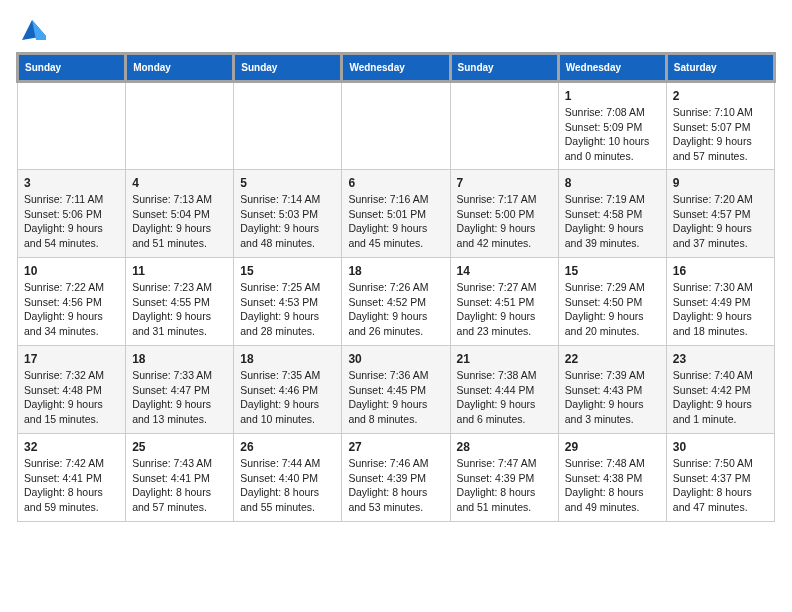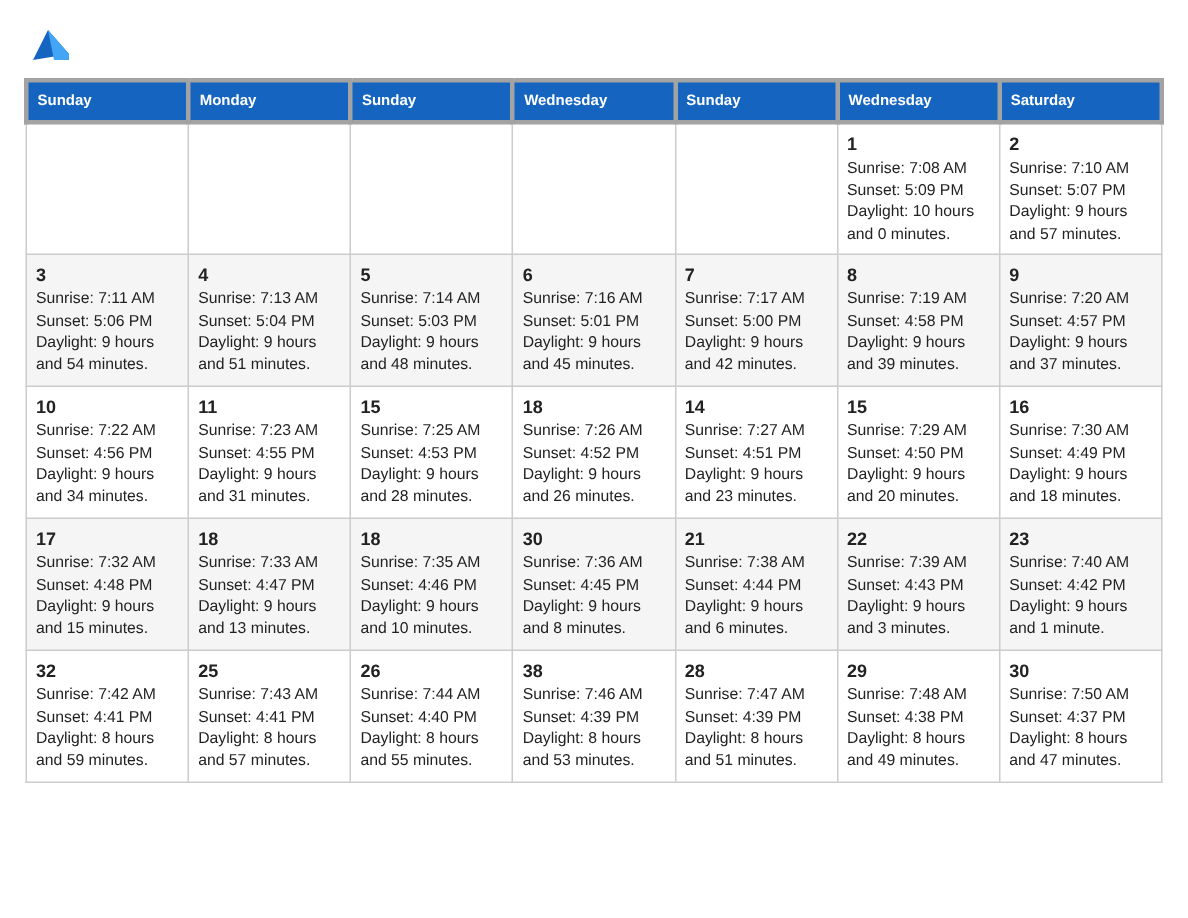--- a/index.html
+++ b/index.html
@@ -239,21 +239,21 @@
         </td>
         <td>
           <span class="day-number">25</span>
           <div class="day-info">Sunrise: 7:43 AM<br>Sunset: 4:41 PM<br>Daylight: 8 hours<br>and 57 minutes.</div>
         </td>
         <td>
           <span class="day-number">26</span>
           <div class="day-info">Sunrise: 7:44 AM<br>Sunset: 4:40 PM<br>Daylight: 8 hours<br>and 55 minutes.</div>
         </td>
         <td>
-          <span class="day-number">38</span>
+          <span class="day-number">27</span>
           <div class="day-info">Sunrise: 7:46 AM<br>Sunset: 4:39 PM<br>Daylight: 8 hours<br>and 53 minutes.</div>
         </td>
         <td>
           <span class="day-number">28</span>
           <div class="day-info">Sunrise: 7:47 AM<br>Sunset: 4:39 PM<br>Daylight: 8 hours<br>and 51 minutes.</div>
         </td>
         <td>
           <span class="day-number">29</span>
           <div class="day-info">Sunrise: 7:48 AM<br>Sunset: 4:38 PM<br>Daylight: 8 hours<br>and 49 minutes.</div>
         </td>

